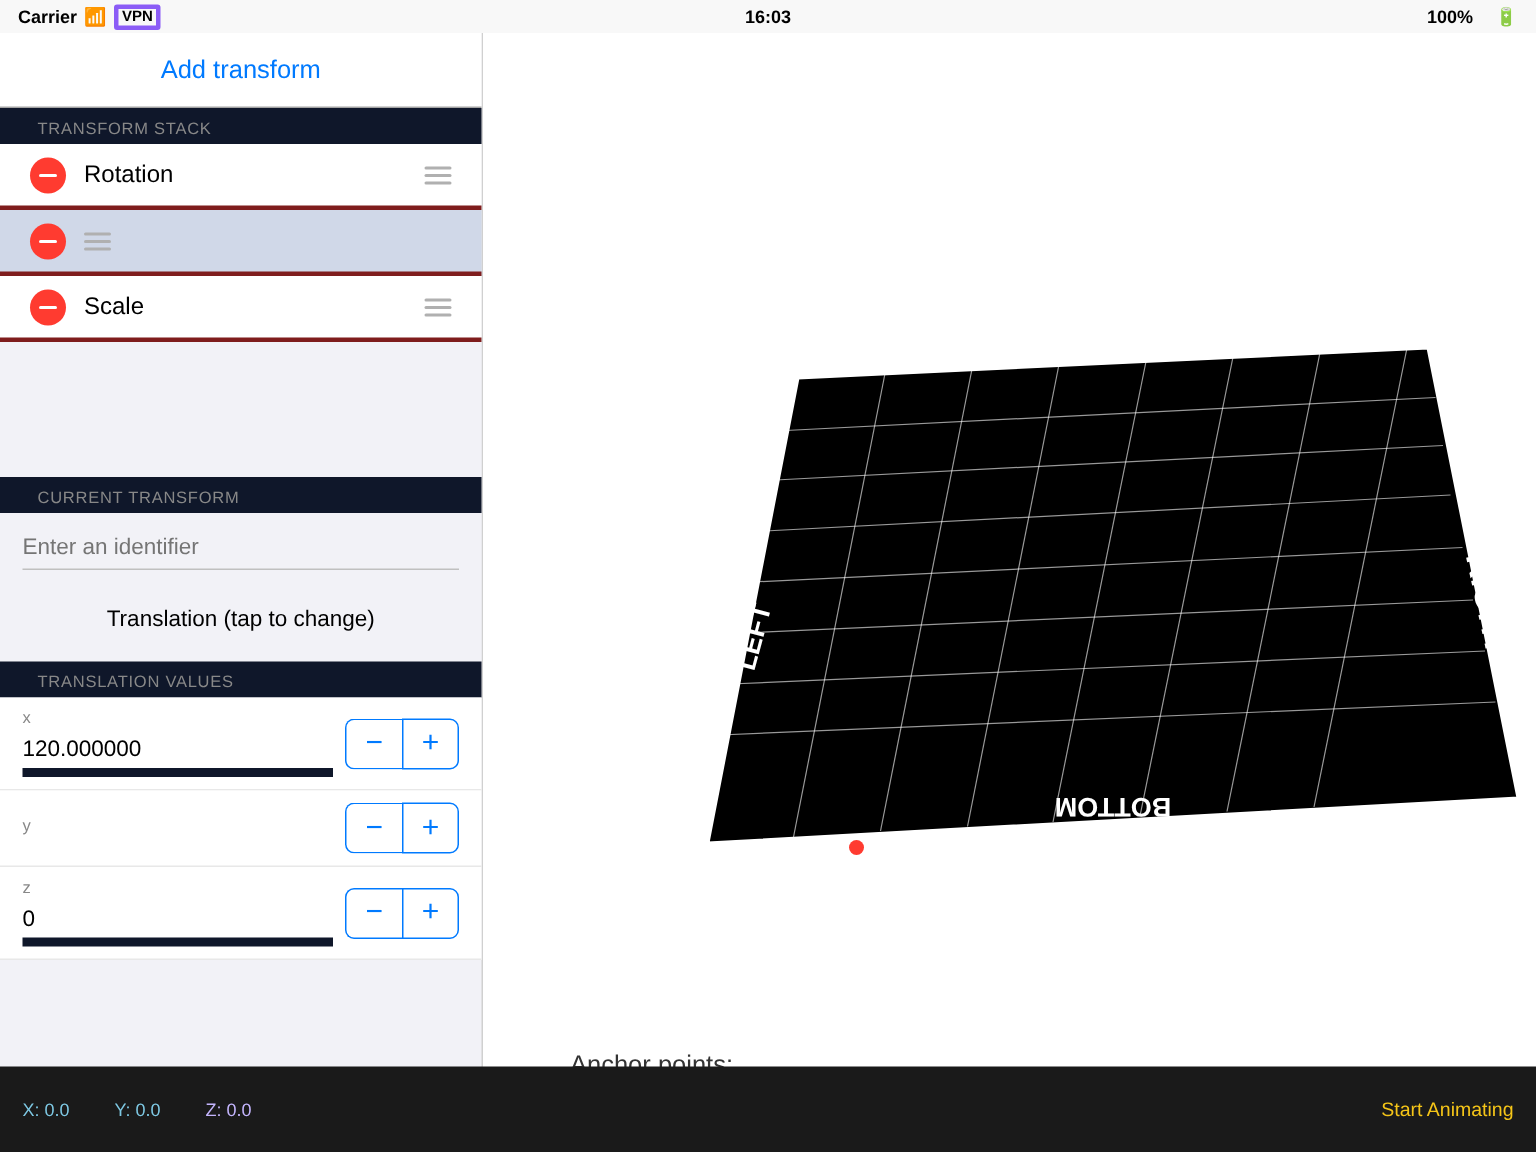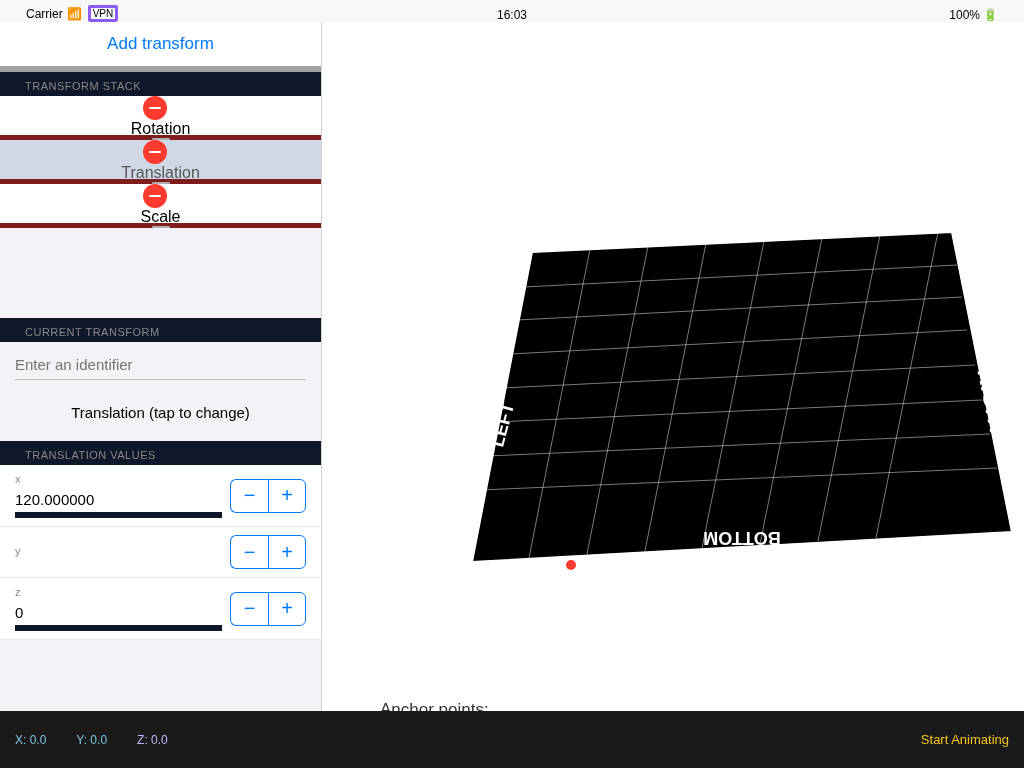--- a/index.html
+++ b/index.html
@@ -12,51 +12,51 @@
       position: relative;
     }
 
     
     .status-bar {
       position: absolute;
       top: 0; left: 0; right: 0;
       height: 22px;
       background: #f8f8f8;
       display: flex;
-      align-items: flex-end;
+      align-items: center;
       justify-content: space-between;
-      padding: 0 26px;
+      padding: 0 12px;
       font-size: 12px;
-      font-weight: 400;
+      font-weight: 700;
       z-index: 10;
     }
     .status-left { display: flex; align-items: center; gap: 5px; }
     .status-center { position: absolute; left: 50%; transform: translateX(-50%); }
-    .status-right { display: flex; align-items: center; gap: 3px; }
+    .status-right { display: flex; align-items: center; gap: 15px; }
 
     
     .left-panel {
       position: absolute;
       top: 22px; left: 0;
       width: 322px;
       height: 746px;
       background: #f2f2f7;
       display: flex;
       flex-direction: column;
       border-right: 1px solid #d0d0d0;
     }
 
     
     .add-transform-btn {
       height: 50px;
       display: flex;
       align-items: center;
       justify-content: center;
       background: #ffffff;
-      border-bottom: 6px solid #a3a3a3;
+      border-bottom: 1px solid #a3a3a3;
       cursor: pointer;
     }
     .add-transform-btn span {
       color: #007aff;
       font-size: 17px;
     }
 
     
     .section-header {
       padding: 8px 25px 4px;
@@ -66,23 +66,22 @@
       letter-spacing: 0.5px;
       background: #0f172a;
     }
 
     
     .transform-item {
       display: flex;
       align-items: center;
       height: 44px;
       background: #ffffff;
-      border-bottom: 5px solid #7f1d1d;
-      padding: 0 10px;
-      flex-direction: column;
+      border-bottom: 3px solid #7f1d1d;
+      padding: 0 20px;
     }
     .transform-item.selected {
       background: #d0d8e8;
     }
     .minus-btn {
       width: 24px;
       height: 24px;
       background: #ff3b30;
       border-radius: 50%;
       display: flex;
@@ -299,21 +298,20 @@
     <span class="transform-name">Rotation</span>
     <div class="drag-handle">
       <span></span>
         <span></span>
         <span></span>
     </div>
   </div>
 
   <div class="transform-item selected">
     <div class="minus-btn"></div>
-    <span class="transform-name">Translation</span>
     <div class="drag-handle">
       <span></span>
         <span></span>
         <span></span>
     </div>
   </div>
 
   <div class="transform-item">
     <div class="minus-btn"></div>
     <span class="transform-name">Scale</span>

